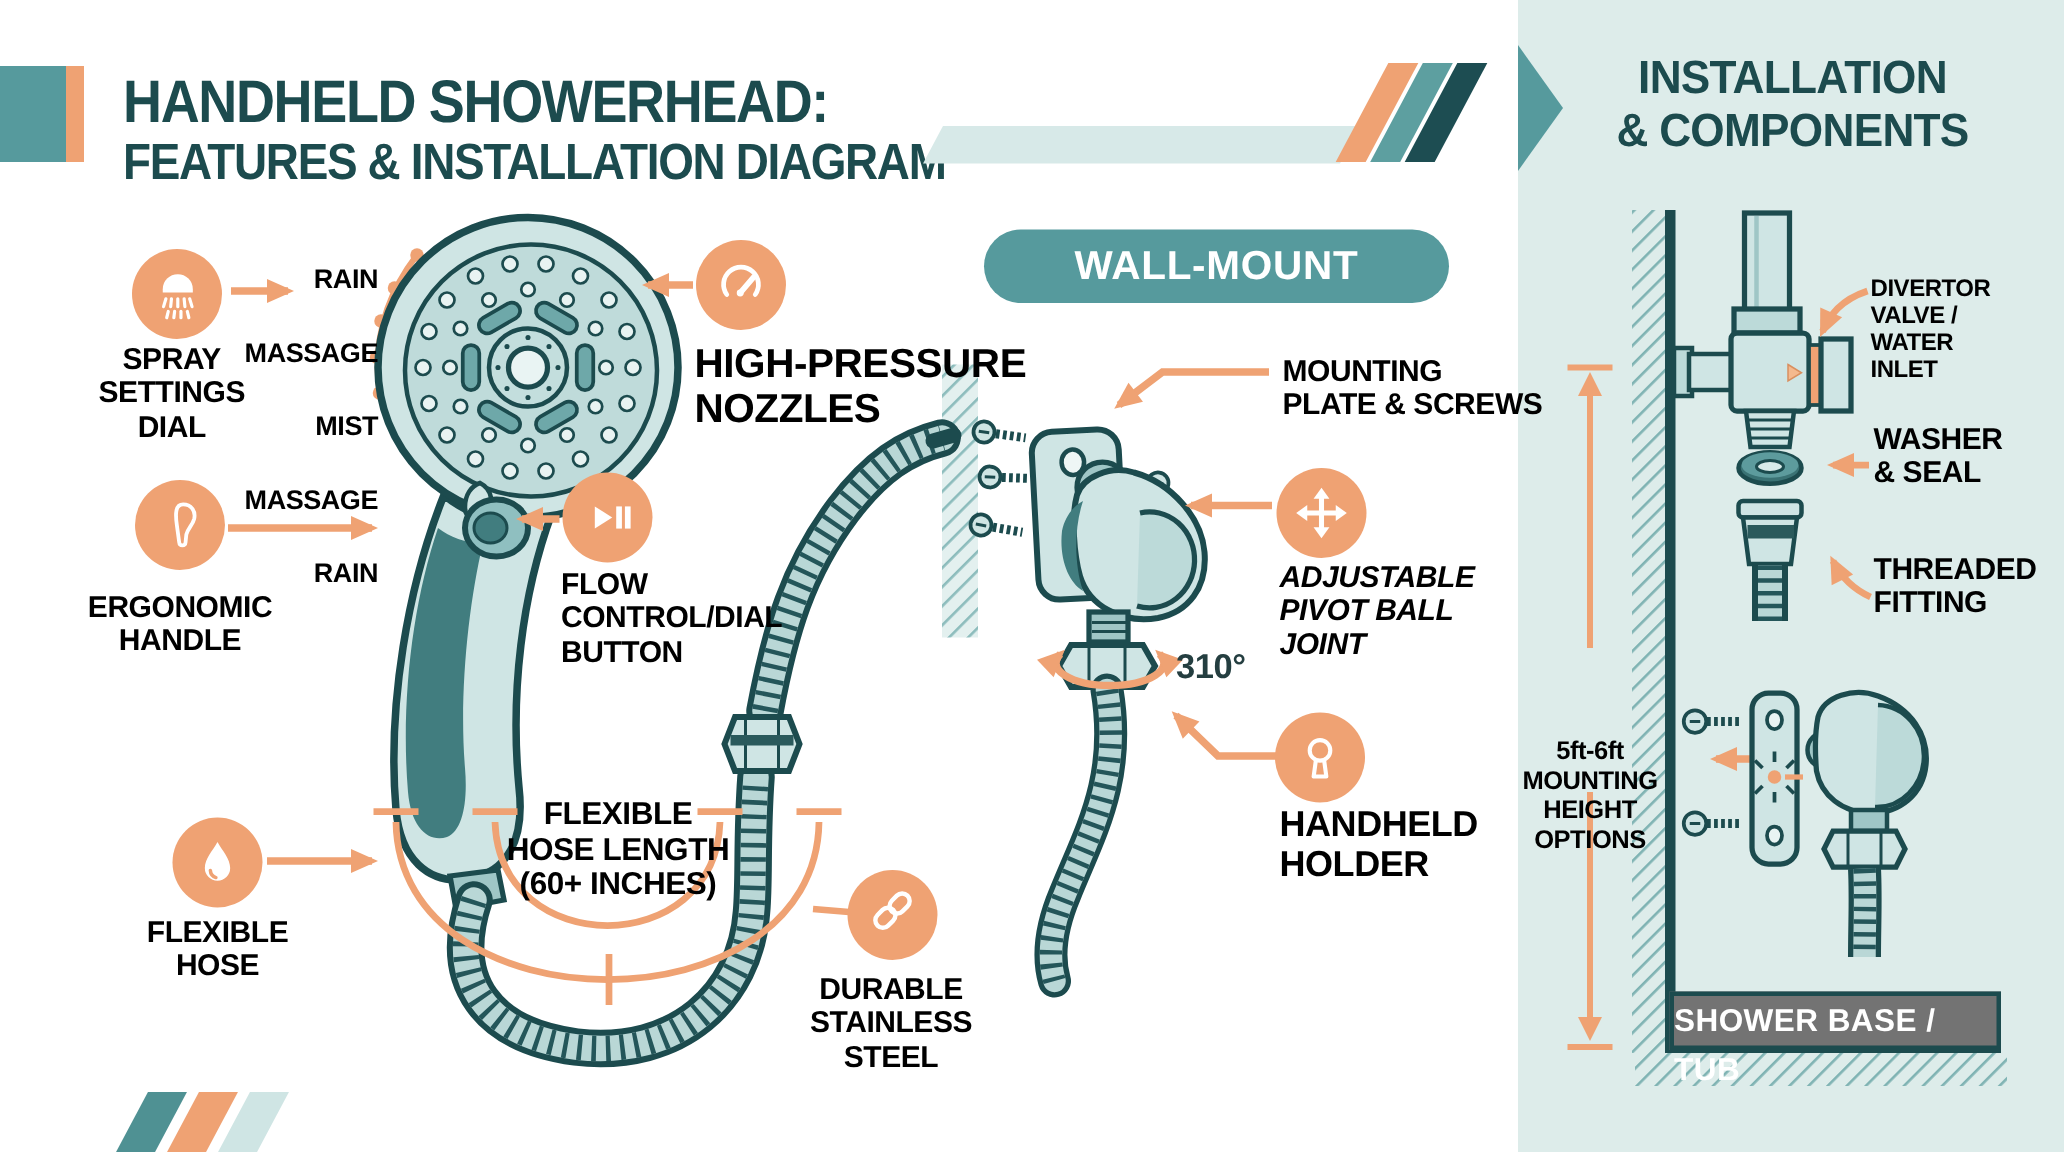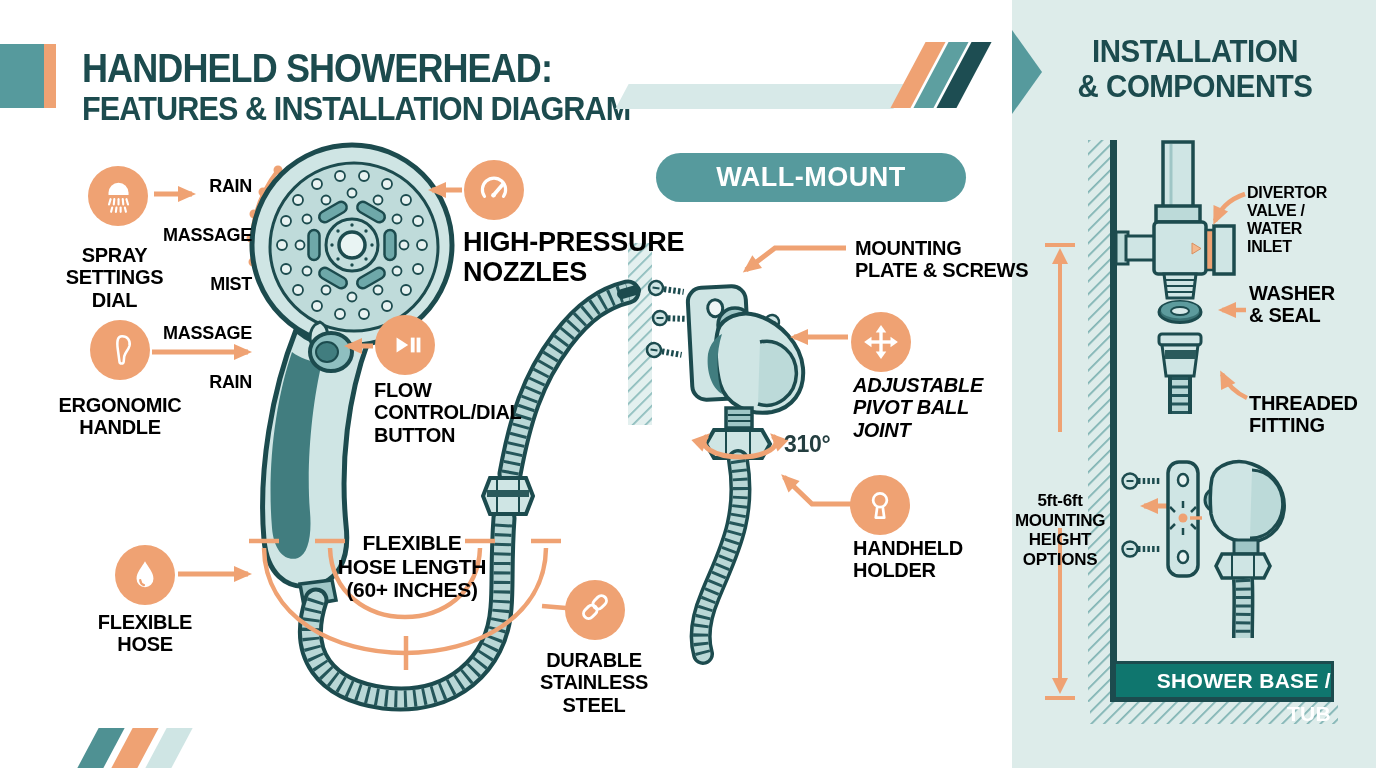--- a/index.html
+++ b/index.html
@@ -25,22 +25,22 @@
         color:#1C4B4E;font-weight:bold;font-size:31px;line-height:1.13;white-space:pre-line;
         transform:scaleX(0.95);transform-origin:center top;letter-spacing:-0.5px;}
   .chev{position:absolute;left:1012px;top:30px;width:0;height:0;
         border-top:42px solid transparent;border-bottom:42px solid transparent;
         border-left:30px solid #569A9D;}
   .band{position:absolute;left:622px;top:84px;width:278px;height:25px;background:#D7E9E8;
         transform:skewX(-28deg);}
   .slash{position:absolute;transform:skewX(-28deg);}
   .corner-sq{position:absolute;left:0;top:44px;width:44px;height:64px;background:#569A9D;}
   .corner-strip{position:absolute;left:44px;top:44px;width:12px;height:64px;background:#EFA273;}
-  .base-tag{position:absolute;left:1113px;top:661px;width:215px;height:33px;background:#0f766e;
-        border:3px solid #1C4B4E;color:#fff;font-weight:bold;font-size:21px;text-align:right;
+  .base-tag{position:absolute;left:1113px;top:661px;width:215px;height:33px;background:#737373;
+        border:3px solid #1C4B4E;color:#fff;font-weight:bold;font-size:21px;text-align:left;
         line-height:33px;letter-spacing:0.3px;}
 </style>
 </head>
 <body>
 
 <div class="corner-sq"></div>
 <div class="corner-strip"></div>
 
 <div class="title">
   <div class="l1">HANDHELD SHOWERHEAD:</div>
@@ -423,21 +423,21 @@
 </div>
 
 <div class="lbl rgt" style="left:130px;top:149px;width:122px;font-size:18px;line-height:24.5px;">
   <div>RAIN</div>
   <div>MASSAGE</div>
   <div>MIST</div>
   <div>MASSAGE</div>
   <div>RAIN</div>
 </div>
 
-<div class="lbl ctr" style="left:52px;top:244px;width:125px;font-size:20px;text-align:center;">SPRAY
+<div class="lbl ctr" style="left:52px;top:229px;width:125px;font-size:20px;text-align:center;">SPRAY
 SETTINGS
 DIAL</div>
 <div class="lbl" style="left:463px;top:227px;font-size:27px;">HIGH-PRESSURE
 NOZZLES</div>
 <div class="lbl" style="left:374px;top:379px;font-size:20px;">FLOW
 CONTROL/DIAL
 BUTTON</div>
 <div class="lbl ctr" style="left:45px;top:394px;width:150px;font-size:20px;">ERGONOMIC
 HANDLE</div>
 <div class="lbl ctr" style="left:85px;top:611px;width:120px;font-size:20px;">FLEXIBLE
@@ -449,29 +449,29 @@
 STAINLESS
 STEEL</div>
 
 <div class="pill">WALL-MOUNT BRACKET</div>
 <div class="lbl" style="left:855px;top:237px;font-size:20px;">MOUNTING
 PLATE &amp; SCREWS</div>
 <div class="lbl" style="left:853px;top:374px;font-size:20px;font-style:italic;">ADJUSTABLE
 PIVOT BALL
 JOINT</div>
 <div class="lbl" style="left:784px;top:432px;font-size:23px;color:#243E40;">310°</div>
-<div class="lbl" style="left:853px;top:537px;font-size:20px;">HANDHELD
+<div class="lbl" style="left:853px;top:537px;font-size:24px;">HANDHELD
 HOLDER</div>
 
 <div class="lbl" style="left:1247px;top:184px;font-size:16px;">DIVERTOR
 VALVE /
 WATER
 INLET</div>
 <div class="lbl" style="left:1249px;top:282px;font-size:20px;">WASHER
 &amp; SEAL</div>
-<div class="lbl" style="left:1249px;top:392px;font-size:20px;">THREADED
+<div class="lbl" style="left:1249px;top:369px;font-size:20px;">THREADED
 FITTING</div>
 <div class="lbl ctr" style="left:1010px;top:443px;width:100px;font-size:17px;line-height:1.15;margin-top:48px;">5ft-6ft
 MOUNTING
 HEIGHT
 OPTIONS</div>
 
 <div class="base-tag">SHOWER BASE / TUB</div>
 
 </body></html>

